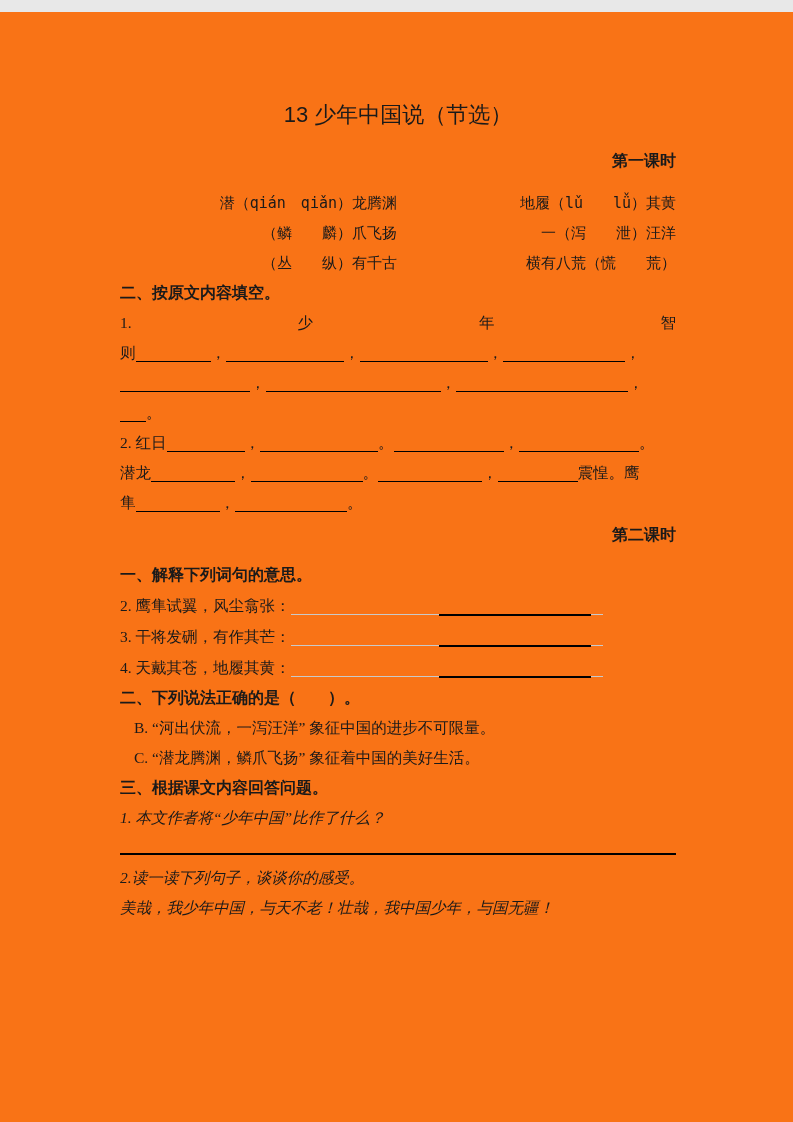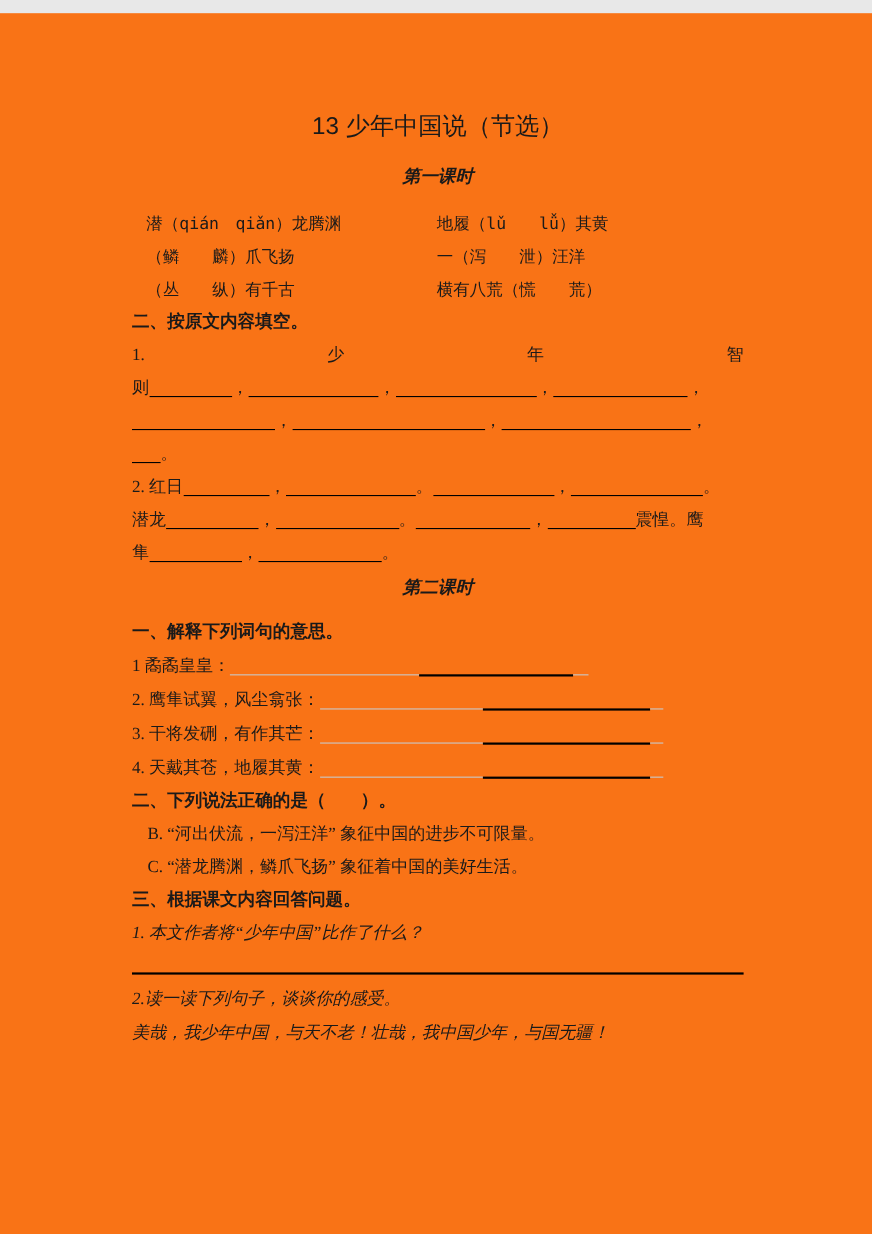--- a/index.html
+++ b/index.html
@@ -18,35 +18,34 @@
   }
   .doc-title {
     text-align:center;
     font-family:"Liberation Sans","DejaVu Sans",sans-serif;
     font-size:22px;
     line-height:30px;
     margin-bottom:16px;
     white-space:nowrap;
   }
   .lesson-heading {
-    text-align:center;
+    text-align:right;
     font-family:"Liberation Sans","DejaVu Sans",sans-serif;
     font-weight:bold;
     font-size:16px;
     line-height:30px;
     margin-bottom:12px;
-    font-style:italic;
   }
   .sec-heading {
     font-family:"Liberation Sans","DejaVu Sans",sans-serif;
     font-weight:bold;
     font-size:16px;
     line-height:30px;
   }
-  .pron-table { margin-left:13px; }
+  .pron-table { margin-left:13px;text-align:right; }
   .pron-row { display:flex; line-height:30px; }
   .pron-row .cell-left { width:264px; }
   .pron-row .cell-right { flex:1; }
   .pron-row span { font-family:"DejaVu Sans Mono","Liberation Mono",monospace; font-size:15px; }
   .fill-line { line-height:30px; white-space:nowrap; }
   .spread-line { display:flex; justify-content:space-between; line-height:30px; }
   .seg-blank {
     display:inline-block;
     height:1em;
     border-bottom:1px solid #000;
@@ -107,23 +106,20 @@
 
   <div class="fill-line"><span>2. 红日</span><span class="seg-blank" style="width: 78px;"></span><span>，</span><span class="seg-blank" style="width: 118px;"></span><span>。</span><span class="seg-blank" style="width: 110px;"></span><span>，</span><span class="seg-blank" style="width: 120px;"></span><span>。</span></div>
   <div class="fill-line"><span>潜龙</span><span class="seg-blank" style="width: 84px;"></span><span>，</span><span class="seg-blank" style="width: 112px;"></span><span>。</span><span class="seg-blank" style="width: 104px;"></span><span>，</span><span class="seg-blank" style="width: 80px;"></span><span>震惶。鹰</span></div>
   <div class="fill-line"><span>隼</span><span class="seg-blank" style="width: 84px;"></span><span>，</span><span class="seg-blank" style="width: 112px;"></span><span>。</span></div>
 
   <div class="lesson-heading" style="margin-top:2px;margin-bottom:10px;">第二课时</div>
 
   <div class="sec-heading">一、解释下列词句的意思。</div>
 
   <div class="explain-item">
-    <span>1 矞矞皇皇：</span><span><span class="seg-blank seg-gray" style="width: 172px;"></span><span class="seg-blank seg-black" style="width: 140px;"></span><span class="seg-blank seg-gray" style="width: 14px;"></span></span>
-  </div>
-  <div class="explain-item">
     <span>2. 鹰隼试翼，风尘翕张：</span><span><span class="seg-blank seg-gray" style="width: 148px;"></span><span class="seg-blank seg-black" style="width: 152px;"></span><span class="seg-blank seg-gray" style="width: 12px;"></span></span>
   </div>
   <div class="explain-item">
     <span>3. 干将发硎，有作其芒：</span><span><span class="seg-blank seg-gray" style="width: 148px;"></span><span class="seg-blank seg-black" style="width: 152px;"></span><span class="seg-blank seg-gray" style="width: 12px;"></span></span>
   </div>
   <div class="explain-item">
     <span>4. 天戴其苍，地履其黄：</span><span><span class="seg-blank seg-gray" style="width: 148px;"></span><span class="seg-blank seg-black" style="width: 152px;"></span><span class="seg-blank seg-gray" style="width: 12px;"></span></span>
   </div>
 
   <div class="sec-heading">二、下列说法正确的是（　　）。</div>

